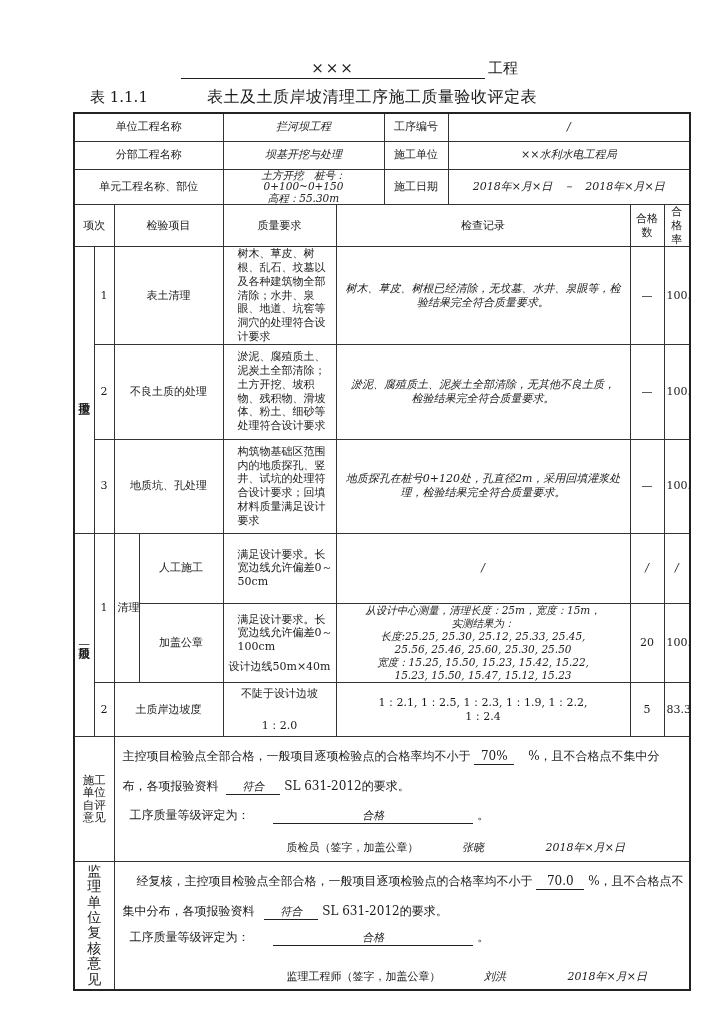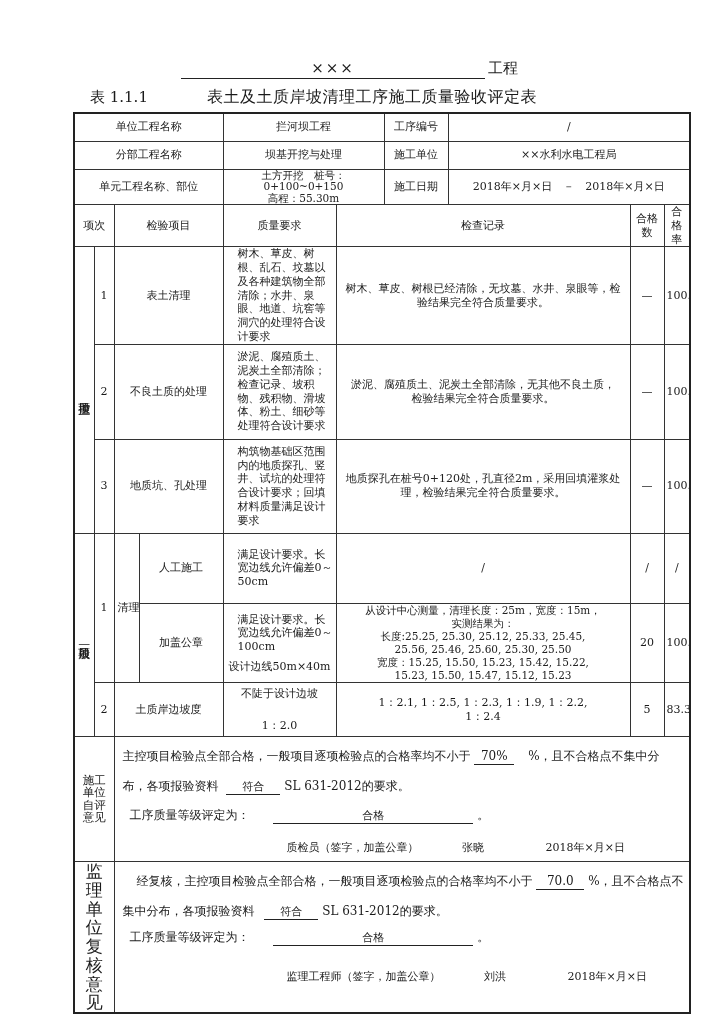--- a/index.html
+++ b/index.html
@@ -9,21 +9,21 @@
                border-bottom:1.5px solid #222; text-align:center; font-size:15px; line-height:20px; letter-spacing:2px; }
   .proj-suffix { position:absolute; left:488px; top:58px; font-size:15px; line-height:20px; }
   .tbl-no { position:absolute; left:90px; top:86px; font-size:15px; line-height:22px; }
   .tbl-title { position:absolute; left:207px; top:86px; font-size:16px; font-weight:normal; line-height:22px; letter-spacing:0.5px; }
 
   table.form { position:absolute; left:73px; top:112px; width:616px; border-collapse:collapse;
                border:2px solid #222; table-layout:fixed; }
   table.form td { border:1px solid #333; padding:0 2px; font-size:11px; text-align:center;
                   vertical-align:middle; line-height:1.25; overflow:hidden; }
   .lbl { font-size:12px; }
-  .hand { font-family:"DejaVu Serif","Liberation Serif",serif; font-size:11px; color:#222; }
+  .hand { font-family:"DejaVu Serif","Liberation Serif",serif; font-size:11px; color:#222;font-style:italic; }
   .req { text-align:left !important; font-size:11px; line-height:1.2; }
   .req .indent { padding-left:12px; }
   .rec-left { text-align:left; font-size:11px; line-height:1.25; }
   .vert { writing-mode:vertical-rl; text-orientation:upright; letter-spacing:0; font-size:12px; line-height:1; margin:0 auto; }
   .vert2 { display:inline-block; width:46px; font-size:11px; line-height:1.1; word-break:break-all; text-align:center; }
   .pct { text-align:right !important; font-size:11px; }
   .opinion { position:relative; text-align:left !important; vertical-align:top !important; padding:0 !important; }
   .op-line { position:absolute; font-size:12px; white-space:nowrap; }
   .ul { display:inline-block; border-bottom:1px solid #222; text-align:center; }
 </style>
@@ -91,21 +91,21 @@
           <div class="indent">树木、草皮、树根、乱石、坟墓以及各种建筑物全部清除；水井、泉眼、地道、坑窖等洞穴的处理符合设计要求</div>
         </td>
     <td colspan="3" class="hand" style="padding:0 8px">树木、草皮、树根已经清除，无坟墓、水井、泉眼等，检验结果完全符合质量要求。</td>
     <td>—</td>
     <td class="pct">100.0%</td>
   </tr>
   <tr style="height:95px">
     <td>2</td>
     <td colspan="2" class="lbl">不良土质的处理</td>
     <td class="req">
-          <div class="indent">淤泥、腐殖质土、泥炭土全部清除；检查记录、坡积物、残积物、滑坡体、粉土、细砂等处理符合设计要求</div>
+          <div class="indent">淤泥、腐殖质土、泥炭土全部清除；土方开挖、坡积物、残积物、滑坡体、粉土、细砂等处理符合设计要求</div>
         </td>
     <td colspan="3" class="hand" style="padding:12px 10px">淤泥、腐殖质土、泥炭土全部清除，无其他不良土质，检验结果完全符合质量要求。</td>
     <td>—</td>
     <td class="pct">100.0%</td>
   </tr>
   <tr style="height:94px">
     <td>3</td>
     <td colspan="2" class="lbl">地质坑、孔处理</td>
     <td class="req">
           <div class="indent">构筑物基础区范围内的地质探孔、竖井、试坑的处理符合设计要求；回填材料质量满足设计要求</div>
@@ -186,21 +186,21 @@
       <div class="op-line" style="left:172px;top:104px;font-size:11px">
         <span>质检员（签字，加盖公章）</span>
         <span class="hand" style="margin-left:40px">张晓</span>
         <span class="hand" style="margin-left:58px">2018年×月×日</span>
       </div>
     </td>
   </tr>
 
   <tr style="height:128px">
     <td colspan="2">
-      <span class="vert2" style="width:26px;font-size:17px">监理单位复核意见</span>
+      <span class="vert2" style="width:26px;font-size:14px">监理单位复核意见</span>
     </td>
     <td colspan="8" class="opinion">
       <div class="op-line" style="left:22px;top:12px">
         <span>经复核，主控项目检验点全部合格，一般项目逐项检验点的合格率均不小于</span>
         <span class="ul" style="width:48px">70.0</span>
         <span>%，且不合格点不</span>
       </div>
       <div class="op-line" style="left:8px;top:42px">
         <span>集中分布，各项报验资料</span>
         <span class="ul hand" style="width:54px;margin-left:6px">符合</span>

